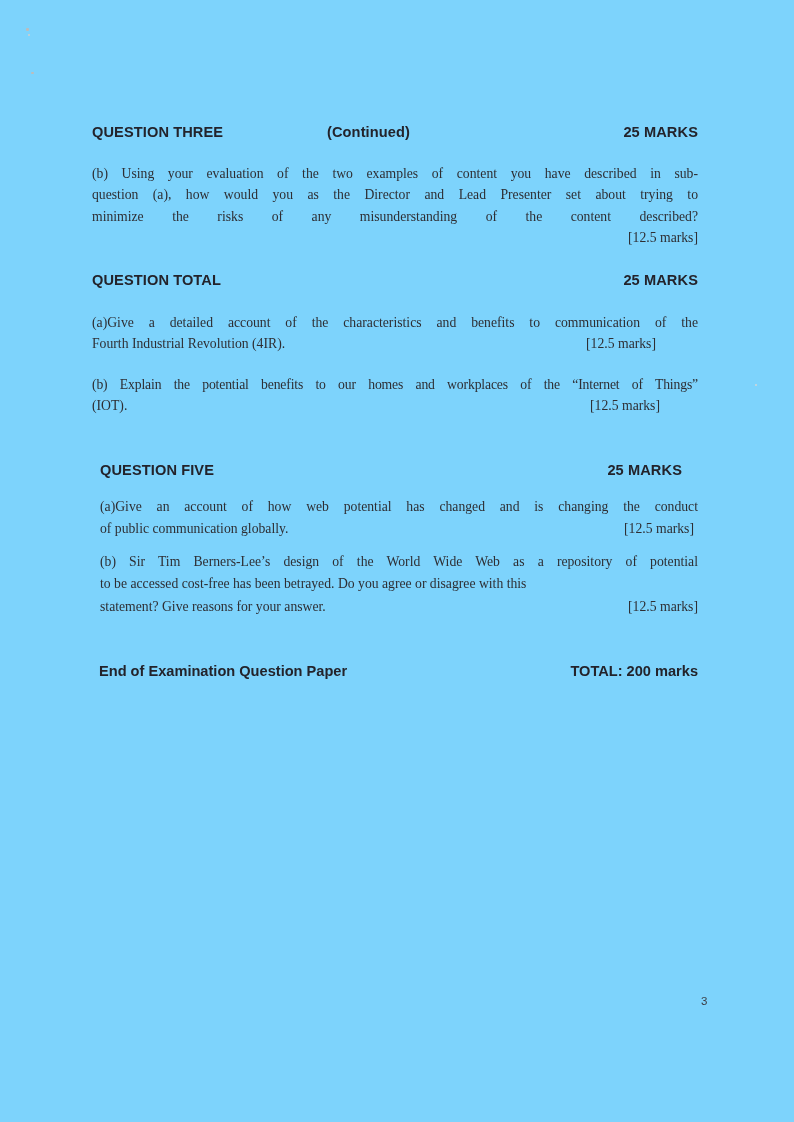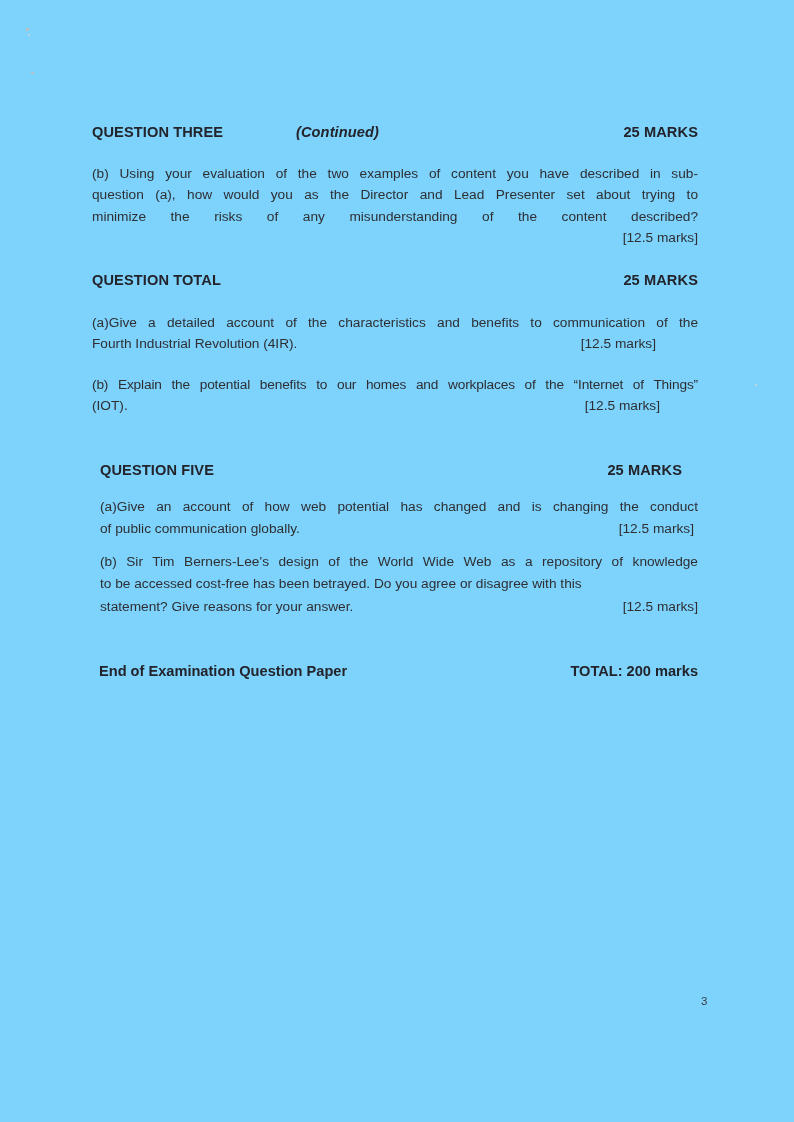--- a/index.html
+++ b/index.html
@@ -6,23 +6,23 @@
   .page {
     position:relative; width:794px; height:1122px; background:#7dd3fc;
     font-family:"Liberation Sans","DejaVu Sans",sans-serif; color:#2e2e33;
     overflow:hidden;
   }
   .head {
     position:absolute; display:flex; justify-content:space-between;
     font-weight:700; font-size:14.6px; line-height:18px; color:#23232b;
     letter-spacing:0.1px;
   }
-  .head .continued { position:absolute; left:204px; top:0;font-style:italic; }
+  .head .continued { position:absolute; left:235px; top:0; }
   .para { position:absolute; font-size:13.7px; }
-  .ln { overflow:hidden; }
+  .ln { overflow:hidden;font-family:Liberation Serif, serif; }
   .lh21 .ln { height:21.3px; line-height:21.3px; }
   .lh22 .ln { height:22px;   line-height:22px; }
   .lh224 .ln{ height:22.4px; line-height:22.4px; }
   .j { text-align:justify; text-align-last:justify; }
   .right { text-align:right; }
   .last { display:flex; justify-content:space-between;gap:19px; }
   .tight { letter-spacing:-0.15px; }
   .footer {
     position:absolute; display:flex; justify-content:space-between;
     font-weight:700; font-size:14.6px; line-height:18px; color:#23232b;text-align:center;
@@ -81,21 +81,21 @@
 
   <div class="para lh22" style="top:496px;left:100px;width:598px">
     <div class="ln j">(a)Give an account of how web potential has changed and is changing the conduct</div>
     <div class="ln last" style="padding-right:4px">
       <span>of public communication globally.</span>
       <span>[12.5 marks]</span>
     </div>
   </div>
 
   <div class="para lh224" style="top:551px;left:100px;width:598px">
-    <div class="ln j">(b) Sir Tim Berners-Lee’s design of the World Wide Web as a repository of knowledge</div>
+    <div class="ln j">(b) Sir Tim Berners-Lee’s design of the World Wide Web as a repository of potential</div>
     <div class="ln">to be accessed cost-free has been betrayed. Do you agree or disagree with this</div>
     <div class="ln last">
       <span>statement? Give reasons for your answer.</span>
       <span>[12.5 marks]</span>
     </div>
   </div>
 
   <div class="footer" style="top:662px;left:99px;width:599px">
     <span>End of Examination Question Paper</span>
     <span>TOTAL: 200 marks</span>

